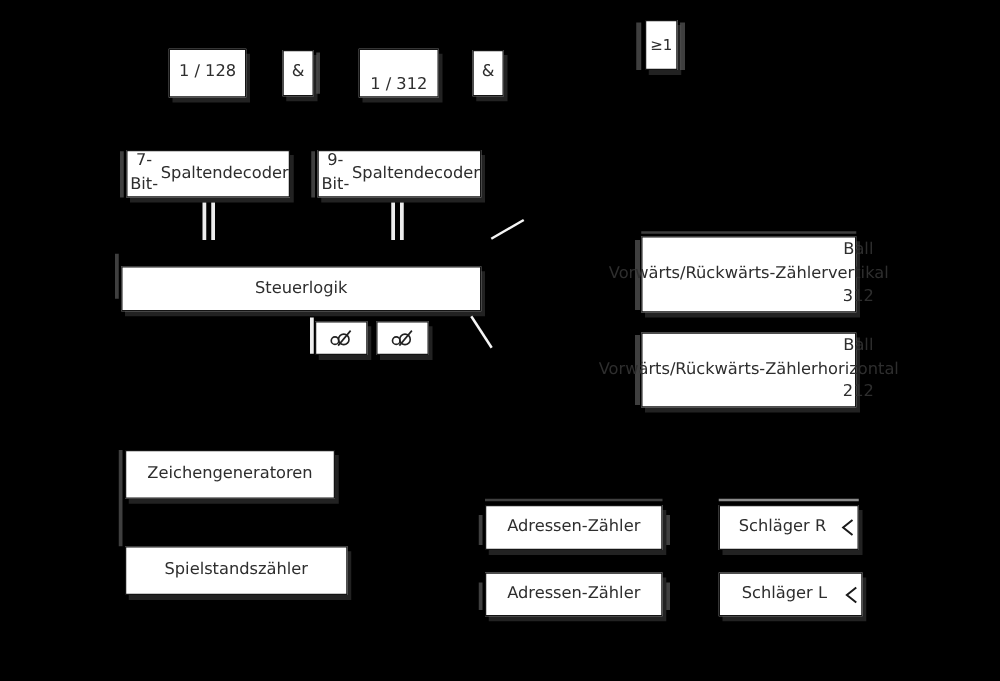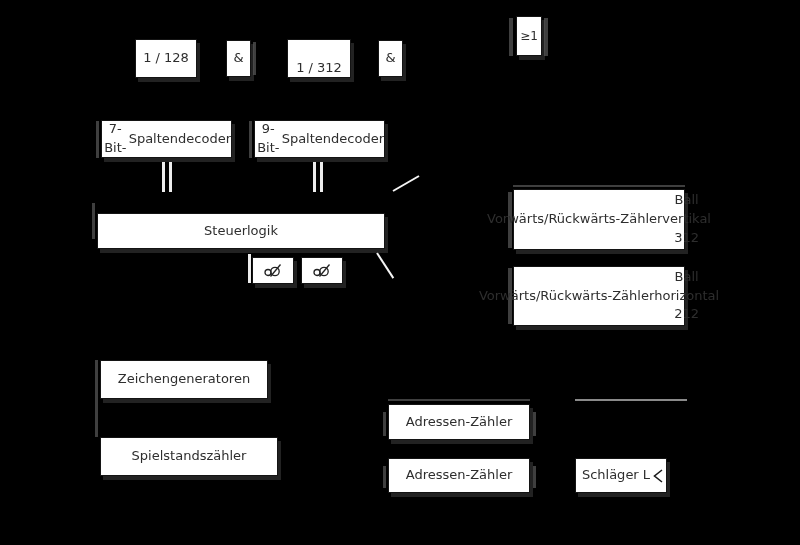--- a/index.html
+++ b/index.html
@@ -111,20 +111,26 @@
     <span>Spielstandszähler</span>
   </div>
 
   <div class="box" style="left:388px;top:404px;width:142px;height:36px;">
     <span>Adressen-Zähler</span>
   </div>
   <div class="box" style="left:388px;top:458px;width:142px;height:35px;">
     <span>Adressen-Zähler</span>
   </div>
 
-  <div class="box" style="left:575px;top:458px;width:92px;height:35px;">
+  <div class="box" style="left:575px;top:404px;width:112px;height:36px;">
+    <span style="margin-right:10px;">Schläger R</span>
+    <svg class="arrowhead" viewBox="0 0 10 14">
+      <polyline points="9,1 1.5,7 9,13" fill="#ffffff" stroke="#1a1a1a" stroke-width="1.6"></polyline>
+    </svg>
+  </div>
+  <div class="box" style="left:575px;top:458px;width:115px;height:35px;">
     <span style="margin-right:10px;">Schläger L</span>
     <svg class="arrowhead" viewBox="0 0 10 14">
       <polyline points="9,1 1.5,7 9,13" fill="#ffffff" stroke="#1a1a1a" stroke-width="1.6"></polyline>
     </svg>
   </div>
 
 </div>
 
 </body></html>

